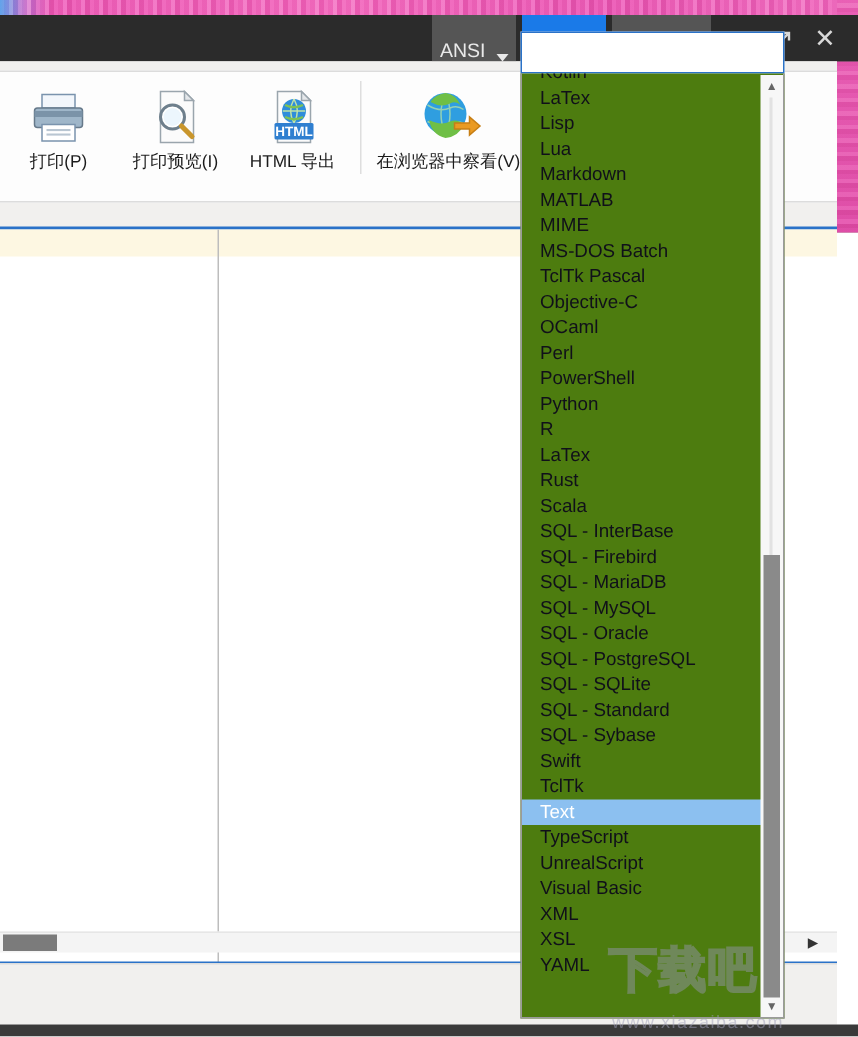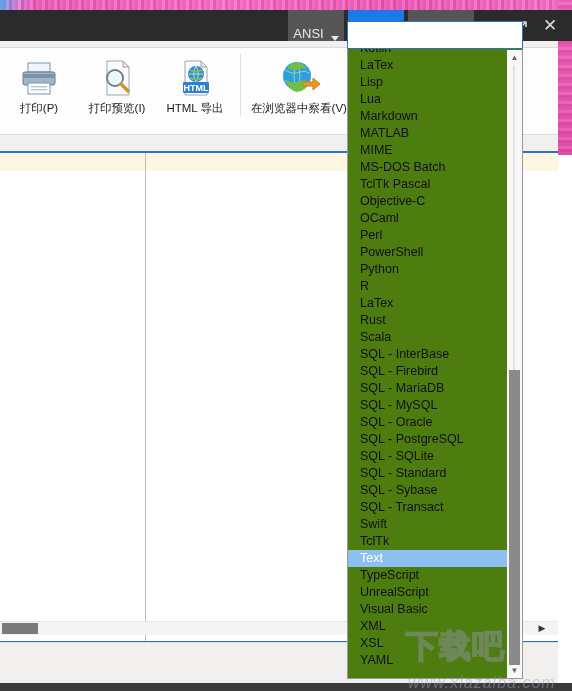--- a/index.html
+++ b/index.html
@@ -143,22 +143,22 @@
   #watermark{
     position:absolute;left:398px;top:622px;width:174px;height:69px;z-index:60;
     pointer-events:none;opacity:.55;
   }
   #wm-cn{
     position:absolute;left:8px;top:2px;font-size:32px;line-height:44px;
     color:rgba(255,255,255,0);-webkit-text-stroke:1.5px rgba(150,150,175,.85);
     font-family:"DejaVu Sans", sans-serif;font-weight:bold;letter-spacing:1px;
   }
   #wm-url{
-    position:absolute;left:10px;top:52px;font-size:16px;letter-spacing:1px;
-    color:rgba(160,160,185,.9);font-family:"Liberation Sans", sans-serif;font-style:italic;
+    position:absolute;left:10px;top:52px;font-size:12px;letter-spacing:1px;
+    color:rgba(160,160,185,.9);font-family:"Liberation Sans", sans-serif;
   }
 </style>
 </head>
 <body>
 
 <div id="wallpaper-strip"></div>
 <div id="wallpaper-right"></div>
 
 <div id="titlebar">
 
@@ -334,21 +334,20 @@
         <div class="dd-item">Scala</div>
         <div class="dd-item">SQL - InterBase</div>
         <div class="dd-item">SQL - Firebird</div>
         <div class="dd-item">SQL - MariaDB</div>
         <div class="dd-item">SQL - MySQL</div>
         <div class="dd-item">SQL - Oracle</div>
         <div class="dd-item">SQL - PostgreSQL</div>
         <div class="dd-item">SQL - SQLite</div>
         <div class="dd-item">SQL - Standard</div>
         <div class="dd-item">SQL - Sybase</div>
-        <div class="dd-item">SQL - Transact</div>
         <div class="dd-item">Swift</div>
         <div class="dd-item">TclTk</div>
         <div class="dd-item active">Text</div>
         <div class="dd-item">TypeScript</div>
         <div class="dd-item">UnrealScript</div>
         <div class="dd-item">Visual Basic</div>
         <div class="dd-item">XML</div>
         <div class="dd-item">XSL</div>
         <div class="dd-item">YAML</div>
       </div>

